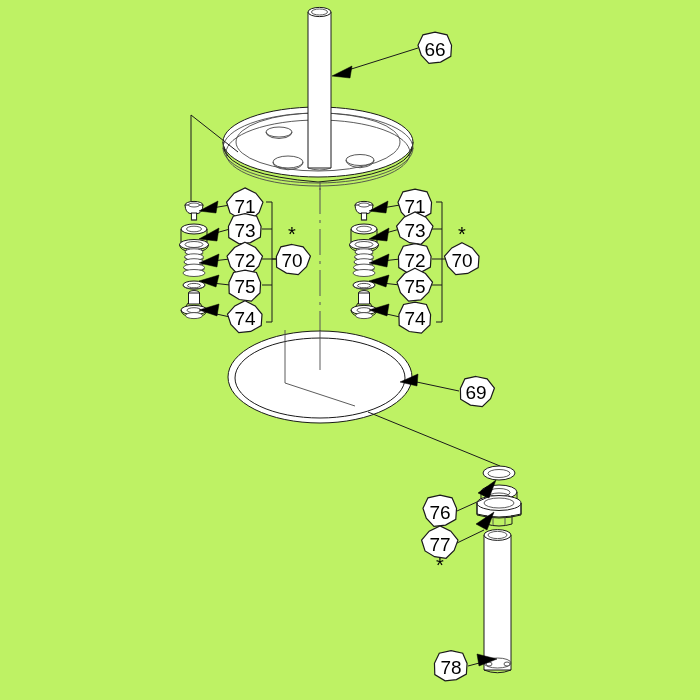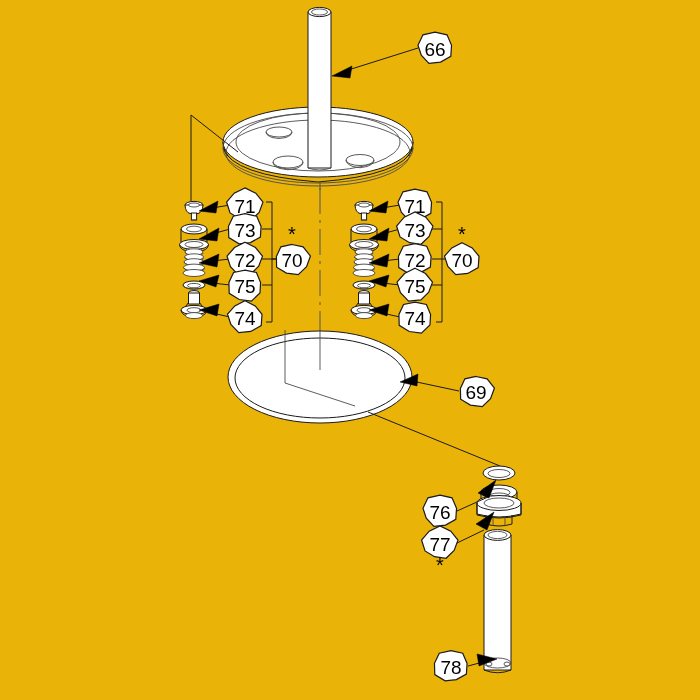--- a/index.html
+++ b/index.html
@@ -7,21 +7,21 @@
     padding: 0;
     background: #ffffff;
   }
   body {
     font-family: "Liberation Sans", sans-serif;
   }
   #diagram-root {
     position: relative;
     width: 700px;
     height: 700px;
-    background: #eab308;
+    background: #bef264;
     overflow: hidden;
   }
   #diagram-svg {
     position: absolute;
     left: 0;
     top: 0;
     width: 700px;
     height: 700px;
   }
   .callout-text {

